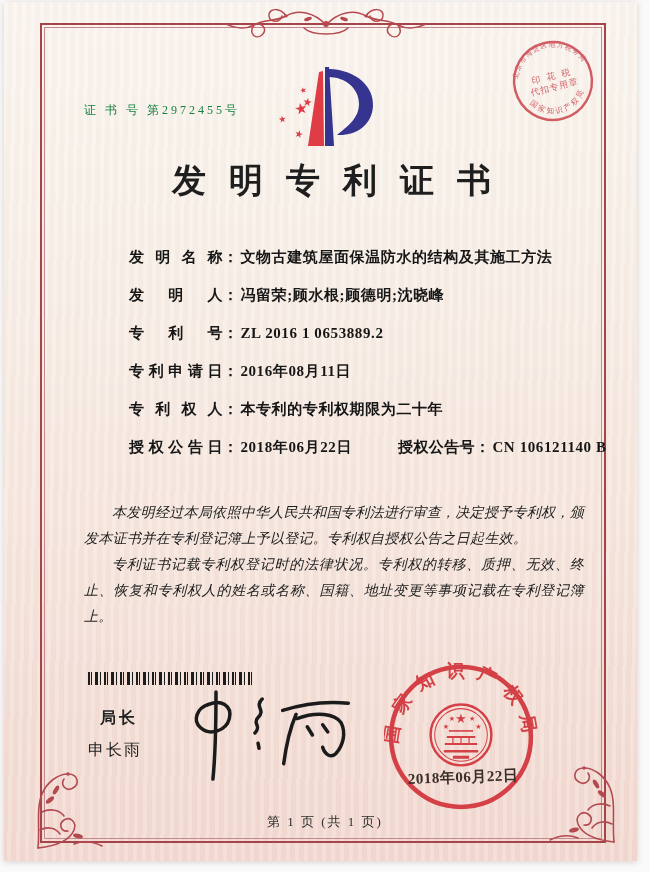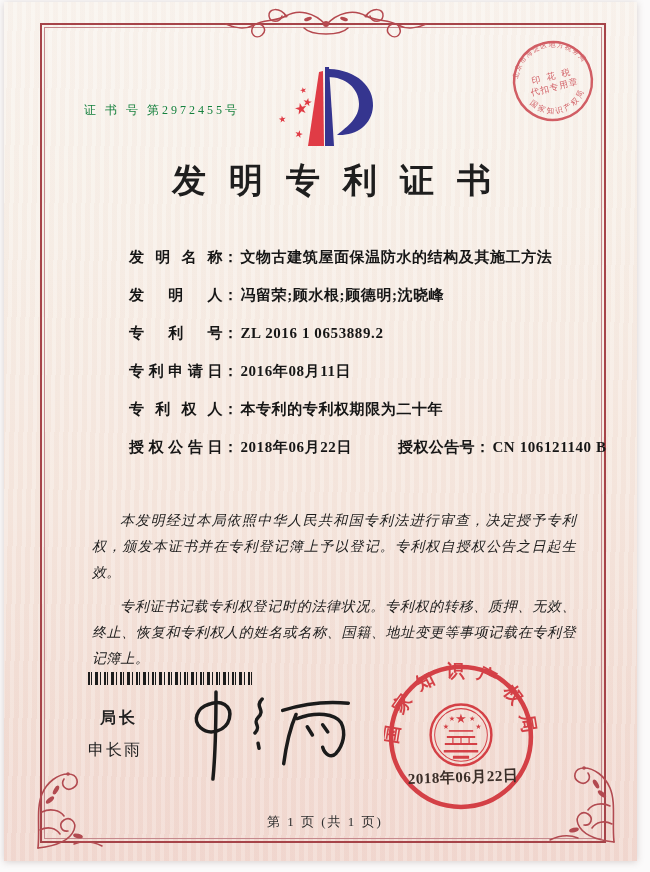--- a/index.html
+++ b/index.html
@@ -39,21 +39,21 @@
   .frow{margin-bottom:16px;font-size:15px;line-height:22px;color:#161616;font-weight:600;letter-spacing:.4px;white-space:nowrap;}
   .flabel{display:inline-block;width:94px;text-align:justify;text-align-last:justify;-moz-text-align-last:justify;vertical-align:top;}
   .fcolon{display:inline-block;margin-right:2px;}
   .fvalue{letter-spacing:.6px;}
   .fpair2{margin-left:46px;}
   .body-text{
     position:absolute;left:84px;top:500px;width:500px;
     font-size:14px;line-height:26px;color:#1c1c1c;text-align:justify;
     font-style:italic;font-weight:500;letter-spacing:.3px;
   }
-  .body-text p{margin:8px;text-indent:2em;font-style:italic;}
+  .body-text p{margin:0;text-indent:2em;font-style:italic;}
   .barcode{
     position:absolute;left:88px;top:672px;width:164px;height:13px;
     background-image:repeating-linear-gradient(90deg,
       #1d1d1d 0px,#1d1d1d 2px,transparent 2px,transparent 3px,
       #1d1d1d 3px,#1d1d1d 4px,transparent 4px,transparent 7px,
       #1d1d1d 7px,#1d1d1d 10px,transparent 10px,transparent 12px,
       #1d1d1d 12px,#1d1d1d 13px,transparent 13px,transparent 16px);
   }
   .officer-title{position:absolute;left:100px;top:708px;font-size:16px;font-weight:700;letter-spacing:3px;color:#222;font-family:Liberation Serif, serif;}
   .officer-name{position:absolute;left:88px;top:740px;font-size:16px;font-weight:400;letter-spacing:2px;color:#222;font-family:"Liberation Sans","DejaVu Sans",sans-serif;}

